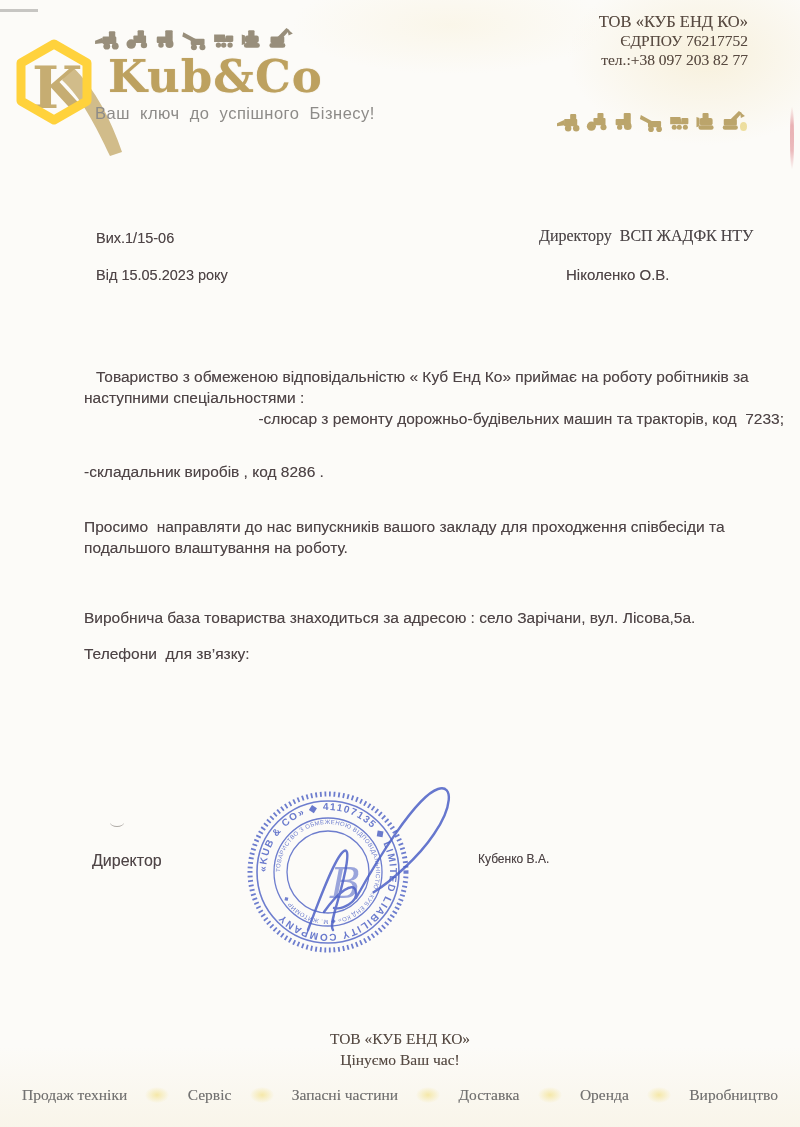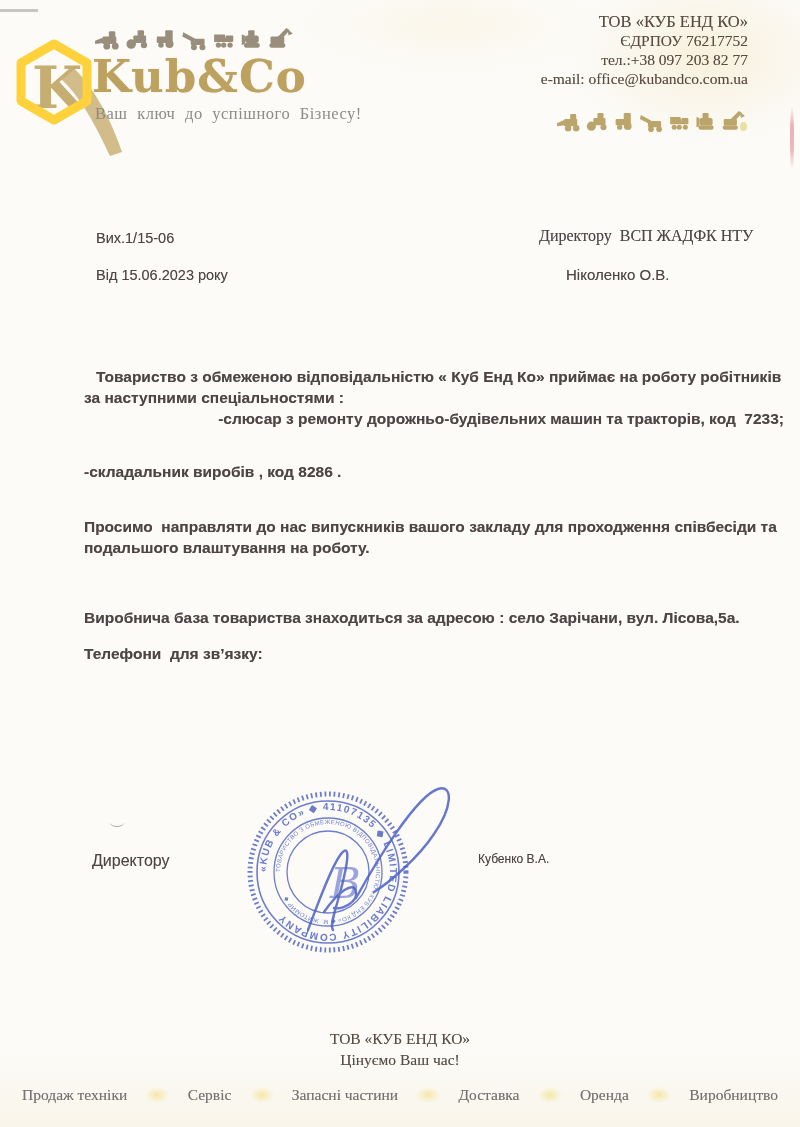--- a/index.html
+++ b/index.html
@@ -19,40 +19,40 @@
   .scan-line-tl{position:absolute;top:9px;left:0;width:38px;height:2.5px;background:#bdbcba;opacity:.85;}
   .scan-dot-yellow{position:absolute;top:122px;left:740px;width:7px;height:9px;border-radius:50%;
     background:rgba(226,200,90,.55);}
   .scan-mark-red{position:absolute;top:106px;right:6px;width:4px;height:64px;border-radius:60%;
     background:linear-gradient(rgba(214,96,96,0),rgba(210,88,98,.45) 30%,rgba(210,88,98,.4) 70%,rgba(214,96,96,0));}
   .scan-check{position:absolute;top:818px;left:110px;width:14px;height:8px;
     border-bottom:1.6px solid rgba(140,134,128,.7);border-radius:0 0 50% 50%;}
   
   .logo-hex-svg{position:absolute;left:12px;top:34px;width:150px;height:130px;}
   .brand{position:absolute;left:92px;top:50px;font-family:"DejaVu Serif",serif;font-weight:700;
-    font-size:45px;letter-spacing:1px;color:#bda15f;text-shadow:0 0 1px rgba(189,161,95,.55);}
-  .tagline{position:absolute;left:95px;top:104px;font-family:Liberation Serif, serif;
+    font-size:45px;letter-spacing:1px;color:#bda15f;text-shadow:0 0 1px rgba(189,161,95,.55);padding-left:16px;}
+  .tagline{position:absolute;left:95px;top:104px;font-family:Liberation Sans, sans-serif;
     font-size:16.5px;color:#8d8b88;letter-spacing:.5px;word-spacing:5px;}
   .machines{position:absolute;opacity:.8;}
   .machines svg{display:block;width:100%;height:auto;fill:currentColor;filter:blur(.3px);}
   .machines-top{left:94px;top:27px;width:202px;color:#80745c;}
   .machines-right{left:556px;top:110px;width:192px;color:#b59c5d;opacity:.9;}
   .company-block{position:absolute;top:12px;right:52px;width:420px;text-align:right;
     font-family:"Liberation Serif",serif;font-size:15.5px;line-height:19px;color:#584a41;
     text-shadow:0 0 .5px rgba(88,74,65,.4);}
   .company-block .co-name{font-size:16.5px;}
   
   .doc-text{text-shadow:0 0 .6px rgba(78,68,70,.45);}
   .ref-number{position:absolute;left:96px;top:230px;font-size:14.5px;}
   .ref-date{position:absolute;left:96px;top:267px;font-size:14.5px;}
   .addr-title{position:absolute;left:539px;top:227px;font-family:"Liberation Serif",serif;
     font-size:16px;color:#4c4648;white-space:pre;}
   .addr-name{position:absolute;left:566px;top:266px;font-size:15px;}
   
-  .para{position:absolute;left:84px;width:700px;font-size:15.5px;line-height:21px;white-space:pre-wrap;font-weight:bold;}
+  .para{position:absolute;left:84px;width:700px;font-size:15.5px;line-height:21px;white-space:pre-wrap;}
   .p-intro{top:366px;text-indent:12px;}
   .p-vac1{top:408px;text-align:right;}
   .p-vac2{top:461px;}
   .p-request{top:516px;}
   .p-base{top:607px;}
   .p-phones{top:643px;}
   .p-phone1{top:679px;}
   .p-phone2{top:712px;}
   
   .sig-position{position:absolute;left:92px;top:852px;font-size:16px;}
@@ -143,42 +143,41 @@
     <path d="M42 10 L75 29 L75 67 L42 86 L9 67 L9 29 Z" fill="none" stroke="#ffd23c" stroke-width="9" stroke-linejoin="round"></path>
   </svg>
 
   <div class="brand">Kub&amp;Co</div>
   <div class="tagline">Ваш ключ до успішного Бізнесу!</div>
 
   <div class="company-block">
     <div class="co-name">ТОВ «КУБ ЕНД КО»</div>
     <div>ЄДРПОУ 76217752</div>
     <div>тел.:+38 097 203 82 77</div>
-    <div>e-mail: office@kubandco.com.ua</div>
   </div>
 
   <div class="machines machines-right">
     <svg viewBox="0 0 190 24">
         <use href="#machines-sym"></use>
       </svg>
   </div>
 
   <div class="doc-text ref-number">Вих.1/15-06</div>
-  <div class="doc-text ref-date">Від 15.06.2023 року</div>
+  <div class="doc-text ref-date">Від 15.05.2023 року</div>
   <div class="doc-text addr-title">Директору  ВСП ЖАДФК НТУ</div>
   <div class="doc-text addr-name">Ніколенко О.В.</div>
 
   <div class="doc-text para p-intro">Товариство з обмеженою відповідальністю « Куб Енд Ко» приймає на роботу робітників за наступними спеціальностями :</div>
   <div class="doc-text para p-vac1">-слюсар з ремонту дорожньо-будівельних машин та тракторів, код  7233;</div>
   <div class="doc-text para p-vac2">-складальник виробів , код 8286 .</div>
   <div class="doc-text para p-request">Просимо  направляти до нас випускників вашого закладу для проходження співбесіди та подальшого влаштування на роботу.</div>
   <div class="doc-text para p-base">Виробнича база товариства знаходиться за адресою : село Зарічани, вул. Лісова,5а.</div>
   <div class="doc-text para p-phones">Телефони  для зв’язку:</div>
 
-  <div class="doc-text sig-position">Директору</div>
+  <div class="doc-text sig-position">Директор</div>
   <div class="doc-text sig-name">Кубенко В.А.</div>
 
   <svg class="stamp-svg" viewBox="0 0 232 182">
     <defs>
       <path id="ringO" d="M28 92 A62 62 0 0 1 152 92 A62 62 0 0 1 28 92" fill="none"></path>
       <path id="ringI" d="M42 92 A48 48 0 0 1 138 92 A48 48 0 0 1 42 92" fill="none"></path>
     </defs>
     <g stroke="#4c60c4" fill="none" opacity=".88">
       <circle cx="90" cy="92" r="78" stroke-width="5" stroke-dasharray="1.8 2.8"></circle>
       <circle cx="90" cy="92" r="71" stroke-width="1.6"></circle>

